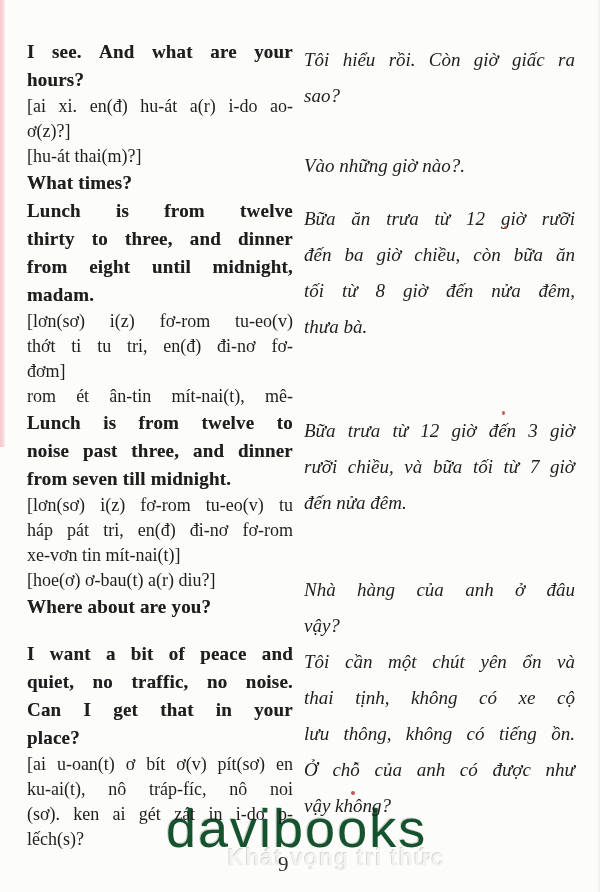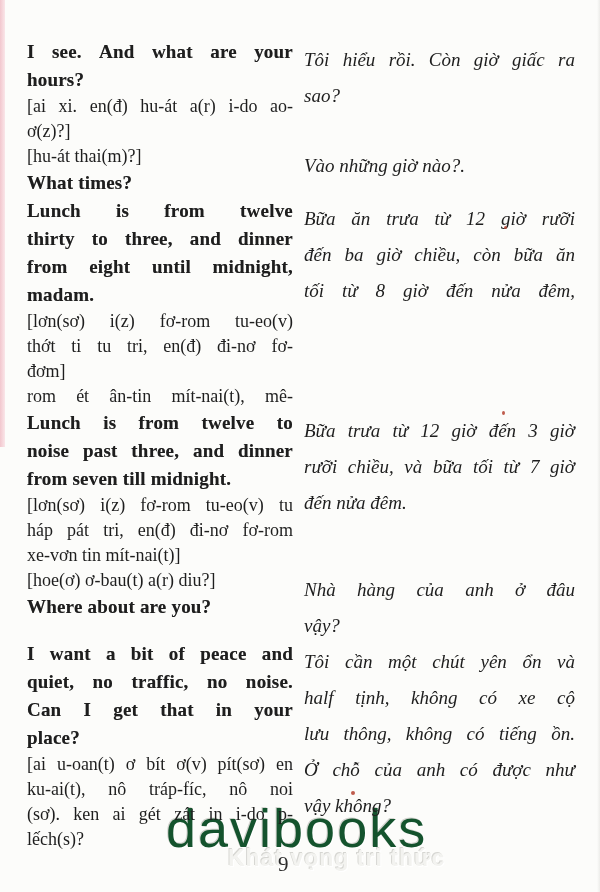--- a/index.html
+++ b/index.html
@@ -177,20 +177,21 @@
           </div>
           <div class="line vi j">
             <span class="w">tối</span>
             <span class="w">từ</span>
             <span class="w">8</span>
             <span class="w">giờ</span>
             <span class="w">đến</span>
             <span class="w">nửa</span>
             <span class="w">đêm,</span>
           </div>
+          <div class="line vi nj">thưa bà.</div>
         </div>
       </div>
       <div class="entry-row">
         <div class="col-left">
           <div class="line en j">
             <span class="w">Lunch</span>
             <span class="w">is</span>
             <span class="w">from</span>
             <span class="w">twelve</span>
             <span class="w">to</span>
@@ -320,21 +321,21 @@
           <div class="line vi j">
             <span class="w">Tôi</span>
             <span class="w">cần</span>
             <span class="w">một</span>
             <span class="w">chút</span>
             <span class="w">yên</span>
             <span class="w">ổn</span>
             <span class="w">và</span>
           </div>
           <div class="line vi j">
-            <span class="w">half</span>
+            <span class="w">thai</span>
             <span class="w">tịnh,</span>
             <span class="w">không</span>
             <span class="w">có</span>
             <span class="w">xe</span>
             <span class="w">cộ</span>
           </div>
           <div class="line vi j">
             <span class="w">lưu</span>
             <span class="w">thông,</span>
             <span class="w">không</span>

